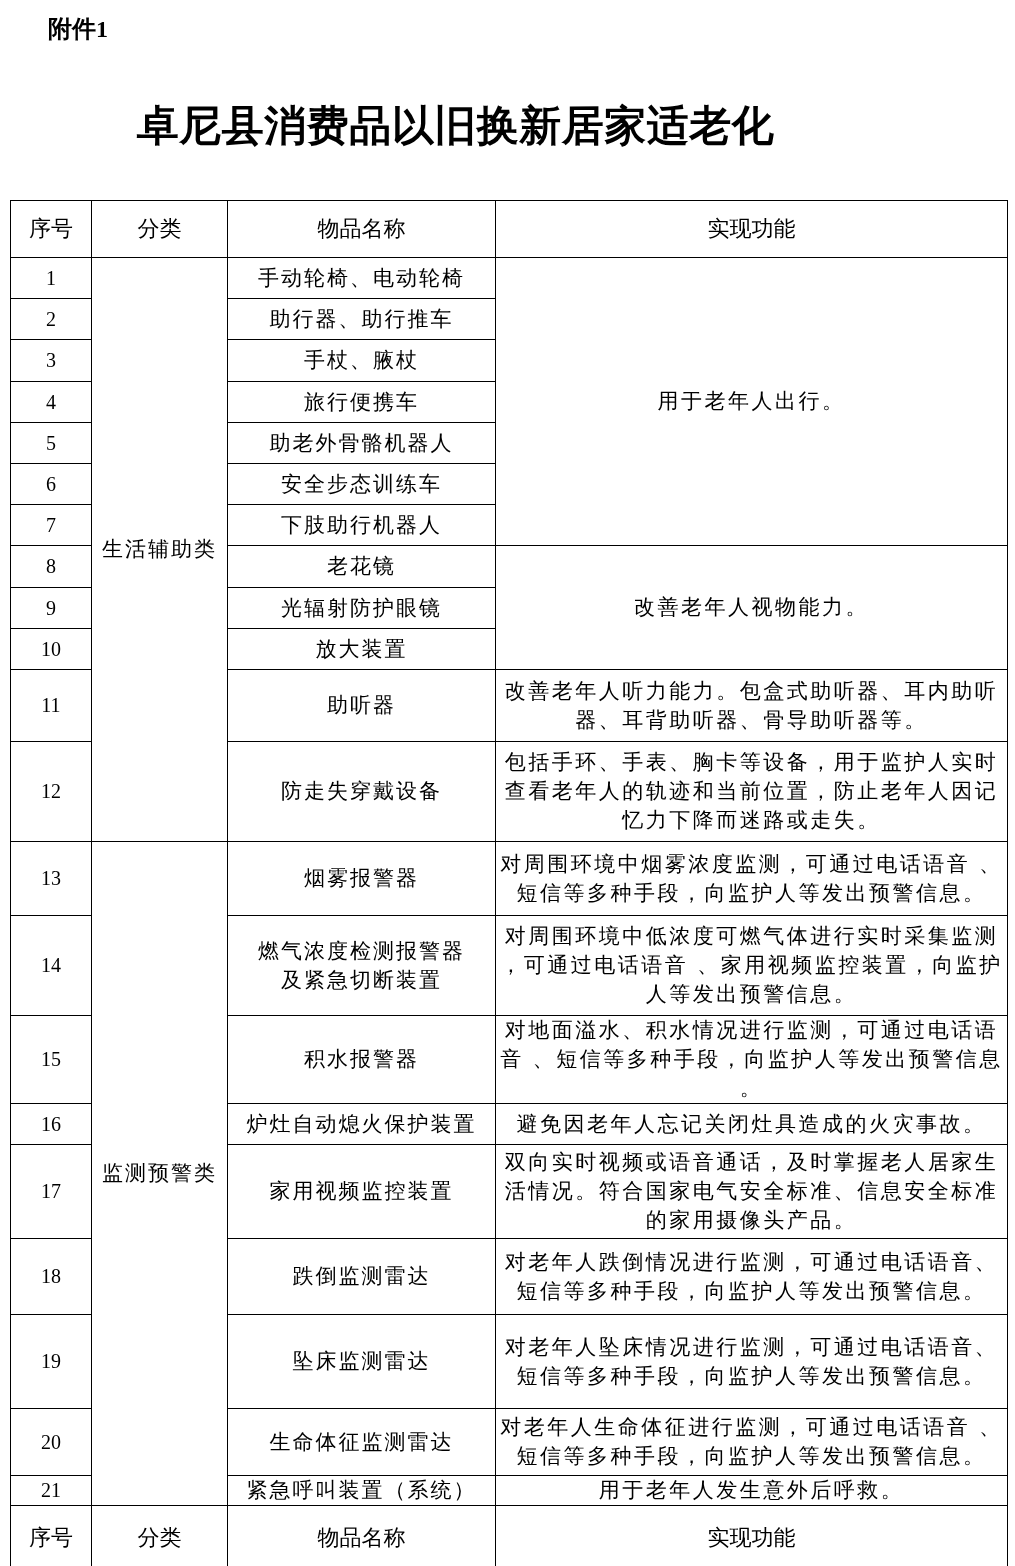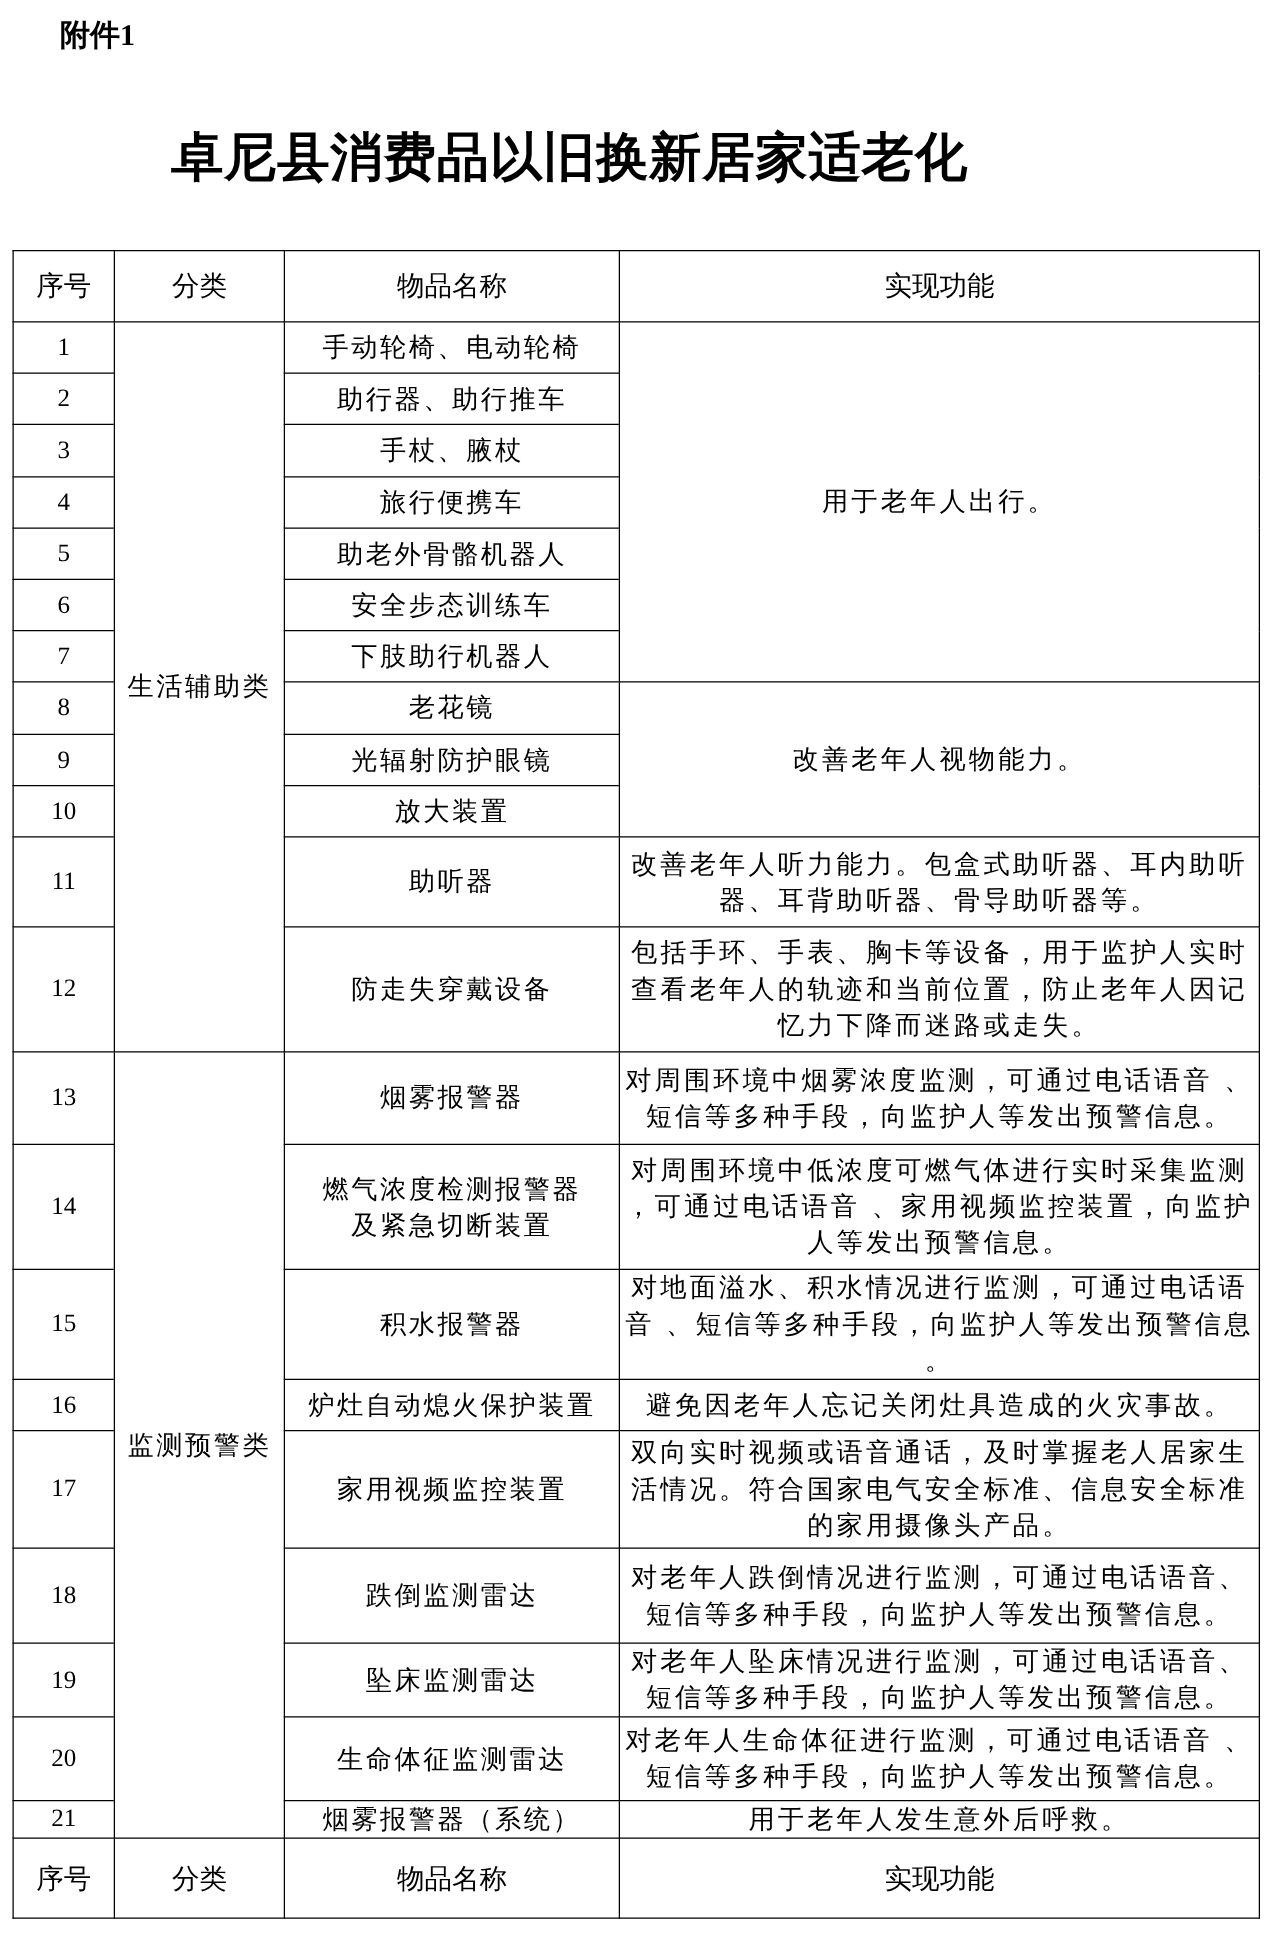--- a/index.html
+++ b/index.html
@@ -140,33 +140,33 @@
   <tr style="height:94px">
     <td class="no">17</td>
     <td class="item">家用视频监控装置</td>
     <td class="func">双向实时视频或语音通话，及时掌握老人居家生活情况。符合国家电气安全标准、信息安全标准的家用摄像头产品。</td>
   </tr>
   <tr style="height:76px">
     <td class="no">18</td>
     <td class="item">跌倒监测雷达</td>
     <td class="func">对老年人跌倒情况进行监测，可通过电话语音、短信等多种手段，向监护人等发出预警信息。</td>
   </tr>
-  <tr style="height:59px">
+  <tr style="height:94px">
     <td class="no">19</td>
     <td class="item">坠床监测雷达</td>
     <td class="func">对老年人坠床情况进行监测，可通过电话语音、短信等多种手段，向监护人等发出预警信息。</td>
   </tr>
   <tr style="height:67px">
     <td class="no">20</td>
     <td class="item">生命体征监测雷达</td>
     <td class="func">对老年人生命体征进行监测，可通过电话语音 、短信等多种手段，向监护人等发出预警信息。</td>
   </tr>
   <tr style="height:24px">
     <td class="no">21</td>
-    <td class="item">烟雾报警器（系统）</td>
+    <td class="item">紧急呼叫装置（系统）</td>
     <td class="func">用于老年人发生意外后呼救。</td>
   </tr>
 
   <tr style="height:64px">
     <th>序号</th>
     <th>分类</th>
     <th>物品名称</th>
     <th>实现功能</th>
   </tr>
 </tbody>

